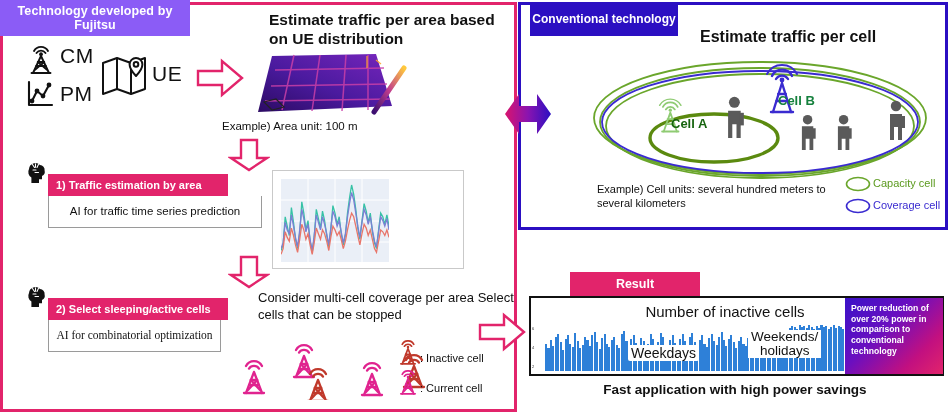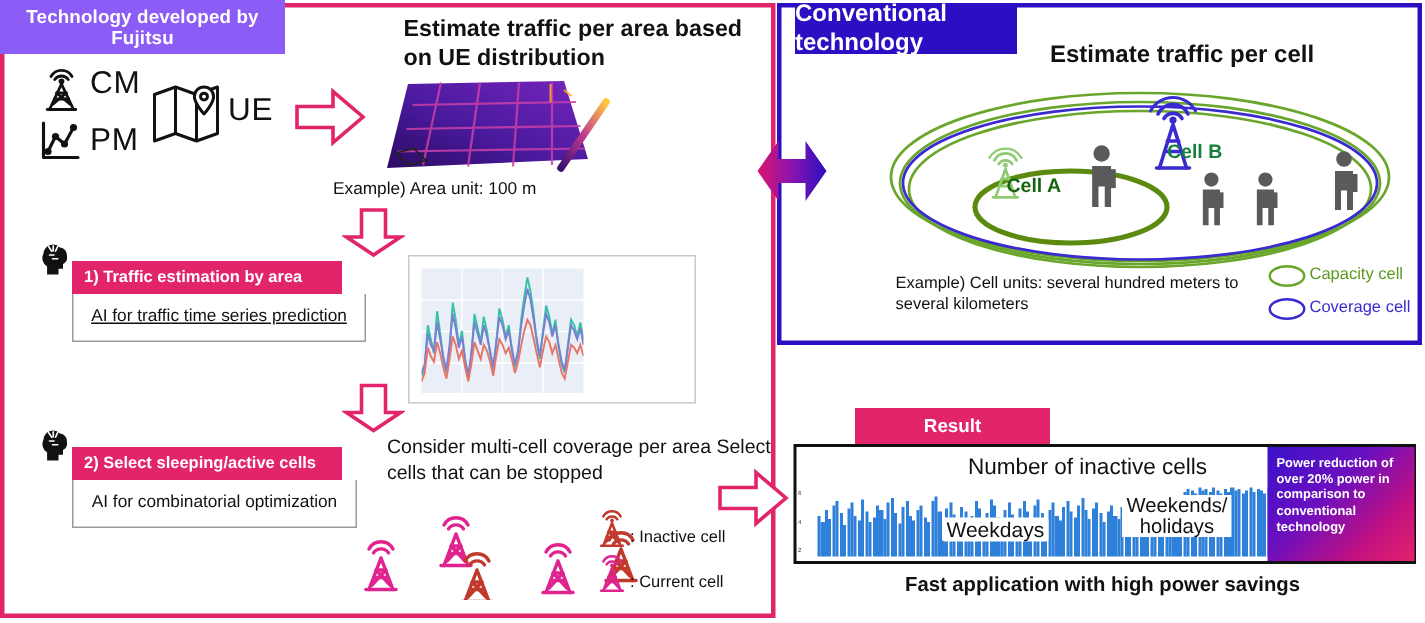--- a/index.html
+++ b/index.html
@@ -9,22 +9,22 @@
 
   
   #fujitsu-frame{left:0;top:2px;width:517px;height:410px;border:3px solid #E2246B;box-sizing:border-box;}
   #fujitsu-badge{left:0px;top:0px;width:190px;height:36px;background:#8b5cf6;color:#fff;
       display:flex;align-items:center;justify-content:center;text-align:center;
       font-weight:bold;font-size:12.5px;line-height:1.15;letter-spacing:.1px;}
 
   
   #conv-frame{left:518px;top:2px;width:430px;height:228px;border:3px solid #2B0FC2;box-sizing:border-box;background:#fff;}
   #conv-badge{left:530px;top:2px;width:148px;height:34px;background:#2B0FC2;color:#fff;
-      display:flex;align-items:center;justify-content:center;text-align:left;
-      font-weight:bold;font-size:16px;line-height:1.2;}
+      display:flex;align-items:center;justify-content:center;text-align:center;
+      font-weight:bold;font-size:12px;line-height:1.2;}
   #conv-title{left:700px;top:28px;width:240px;font-weight:bold;font-size:16px;color:#111;}
 
   
   #icon-cm{left:24px;top:42px;}
   #icon-pm{left:24px;top:78px;}
   .iconlabel{font-size:21px;font-weight:400;color:#111;letter-spacing:.5px;}
   #lbl-cm{left:60px;top:44px;}
   #lbl-pm{left:60px;top:82px;text-align:center;}
   #icon-ue{left:100px;top:52px;}
   #lbl-ue{left:152px;top:62px;}
@@ -42,23 +42,23 @@
   #arrow-last{left:478px;top:312px;}
   #arrow-bidir{left:503px;top:88px;}
 
   
   .step-head{background:#E2246B;color:#fff;font-weight:bold;font-size:11px;
       display:flex;align-items:center;padding-left:8px;box-sizing:border-box;}
   .step-body{background:#fff;border:1px solid #9a9a9a;border-top:none;box-sizing:border-box;
       display:flex;align-items:center;justify-content:center;text-align:center;
       font-size:11.5px;line-height:1.3;color:#111;}
   #step1-head{left:48px;top:174px;width:180px;height:22px;}
-  #step1-body{left:48px;top:196px;width:196px;height:32px;text-decoration:underline;}
+  #step1-body{left:48px;top:196px;width:214px;height:32px;}
   #step2-head{left:48px;top:298px;width:180px;height:22px;}
-  #step2-body{left:48px;top:320px;width:190px;height:32px;}
+  #step2-body{left:48px;top:320px;width:173px;height:32px;font-family:Liberation Serif, serif;}
   #brain1{left:24px;top:160px;}
   #brain2{left:24px;top:284px;}
 
   
   #ts-card{left:272px;top:170px;width:192px;height:99px;background:#fff;border:1px solid #c9c9c9;box-sizing:border-box;}
   #ts-plot{position:absolute;left:8px;top:8px;width:108px;height:83px;background:#eaeff7;}
   #ts-legend{position:absolute;left:120px;top:6px;width:70px;}
   .lg-row{display:flex;align-items:center;height:15px;}
   .lg-line{width:22px;height:3px;margin-right:3px;flex:none;}
   .lg-txt{font-size:9.5px;color:#111;white-space:nowrap;}

